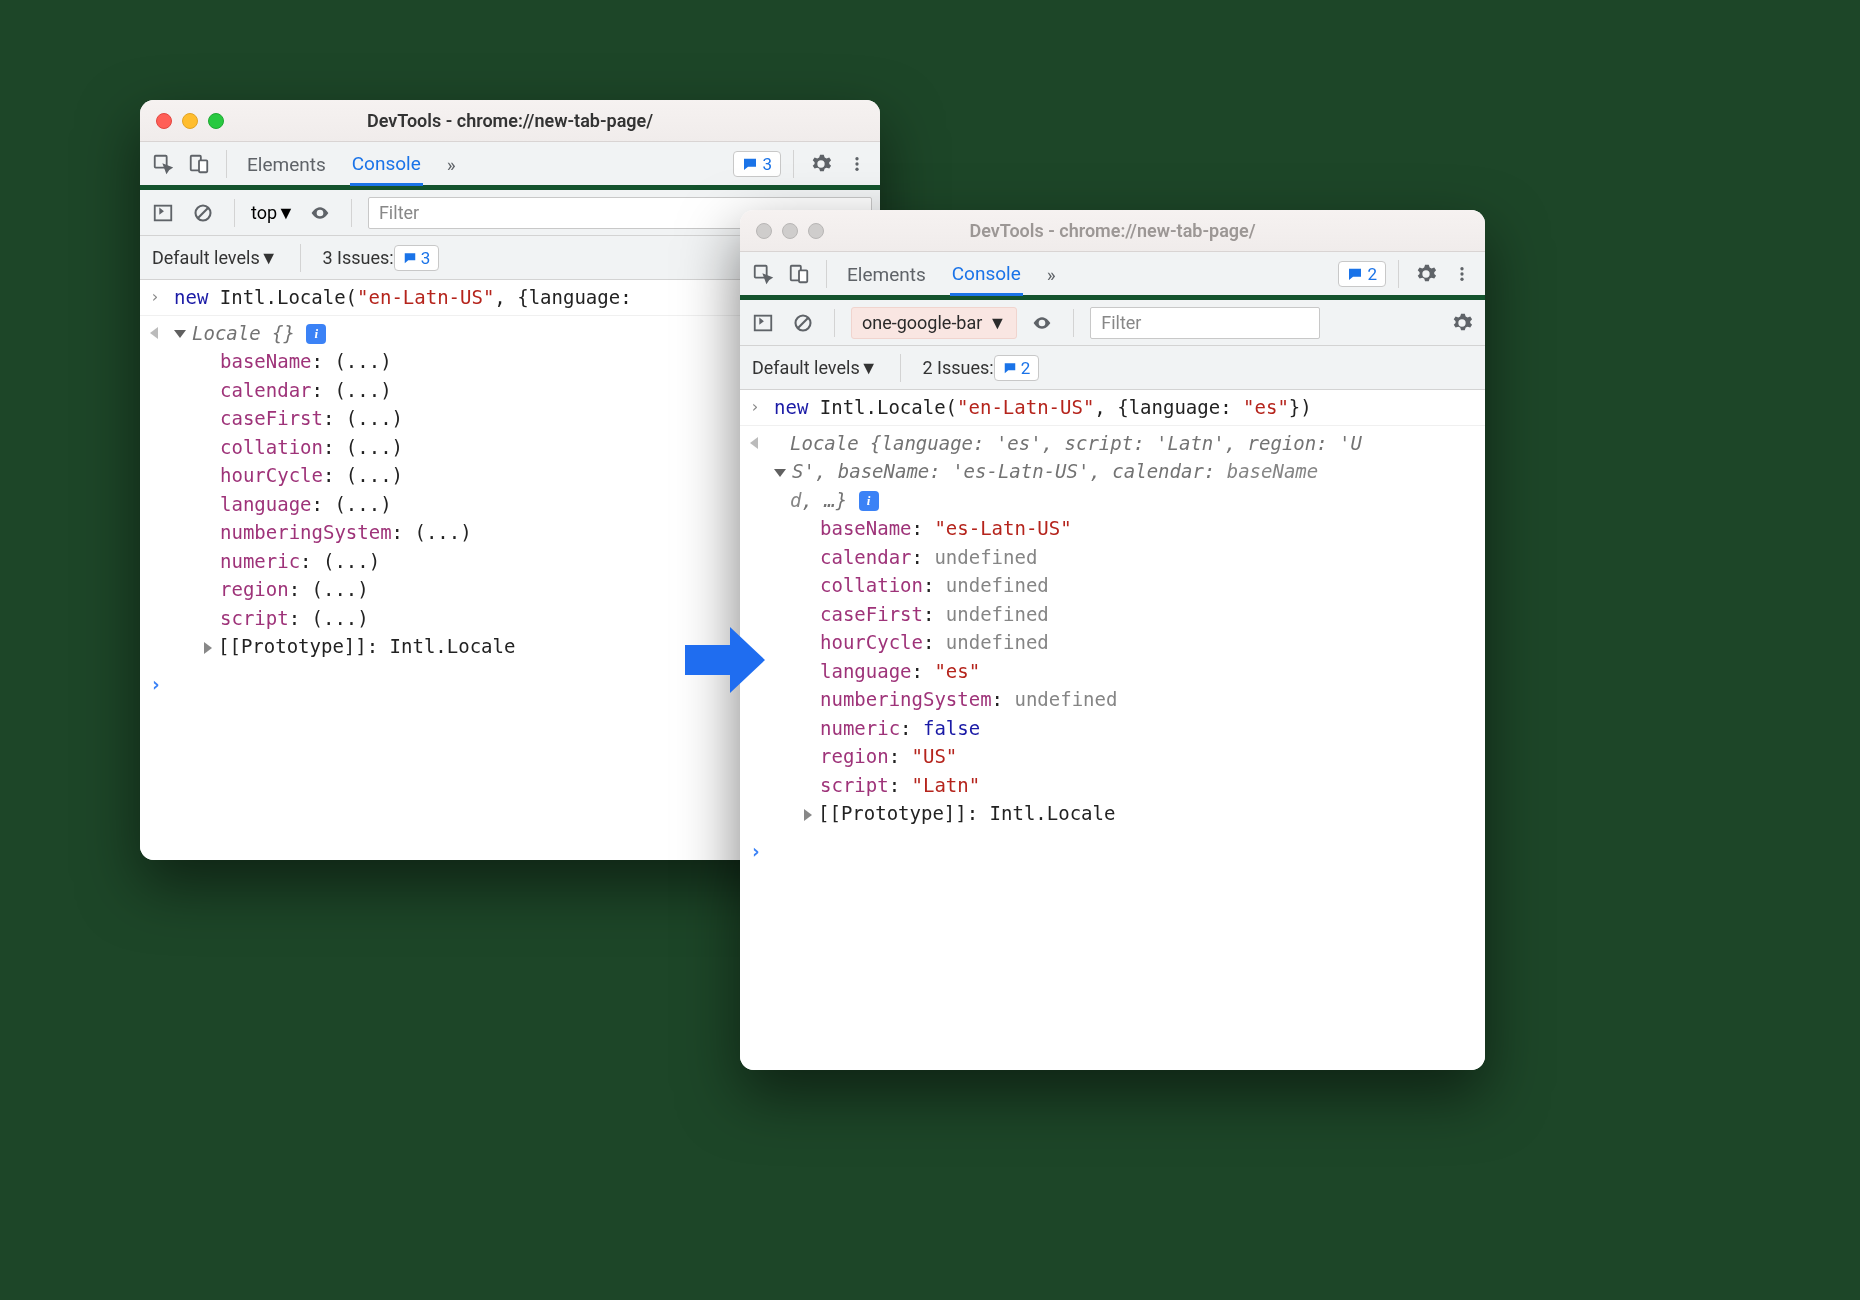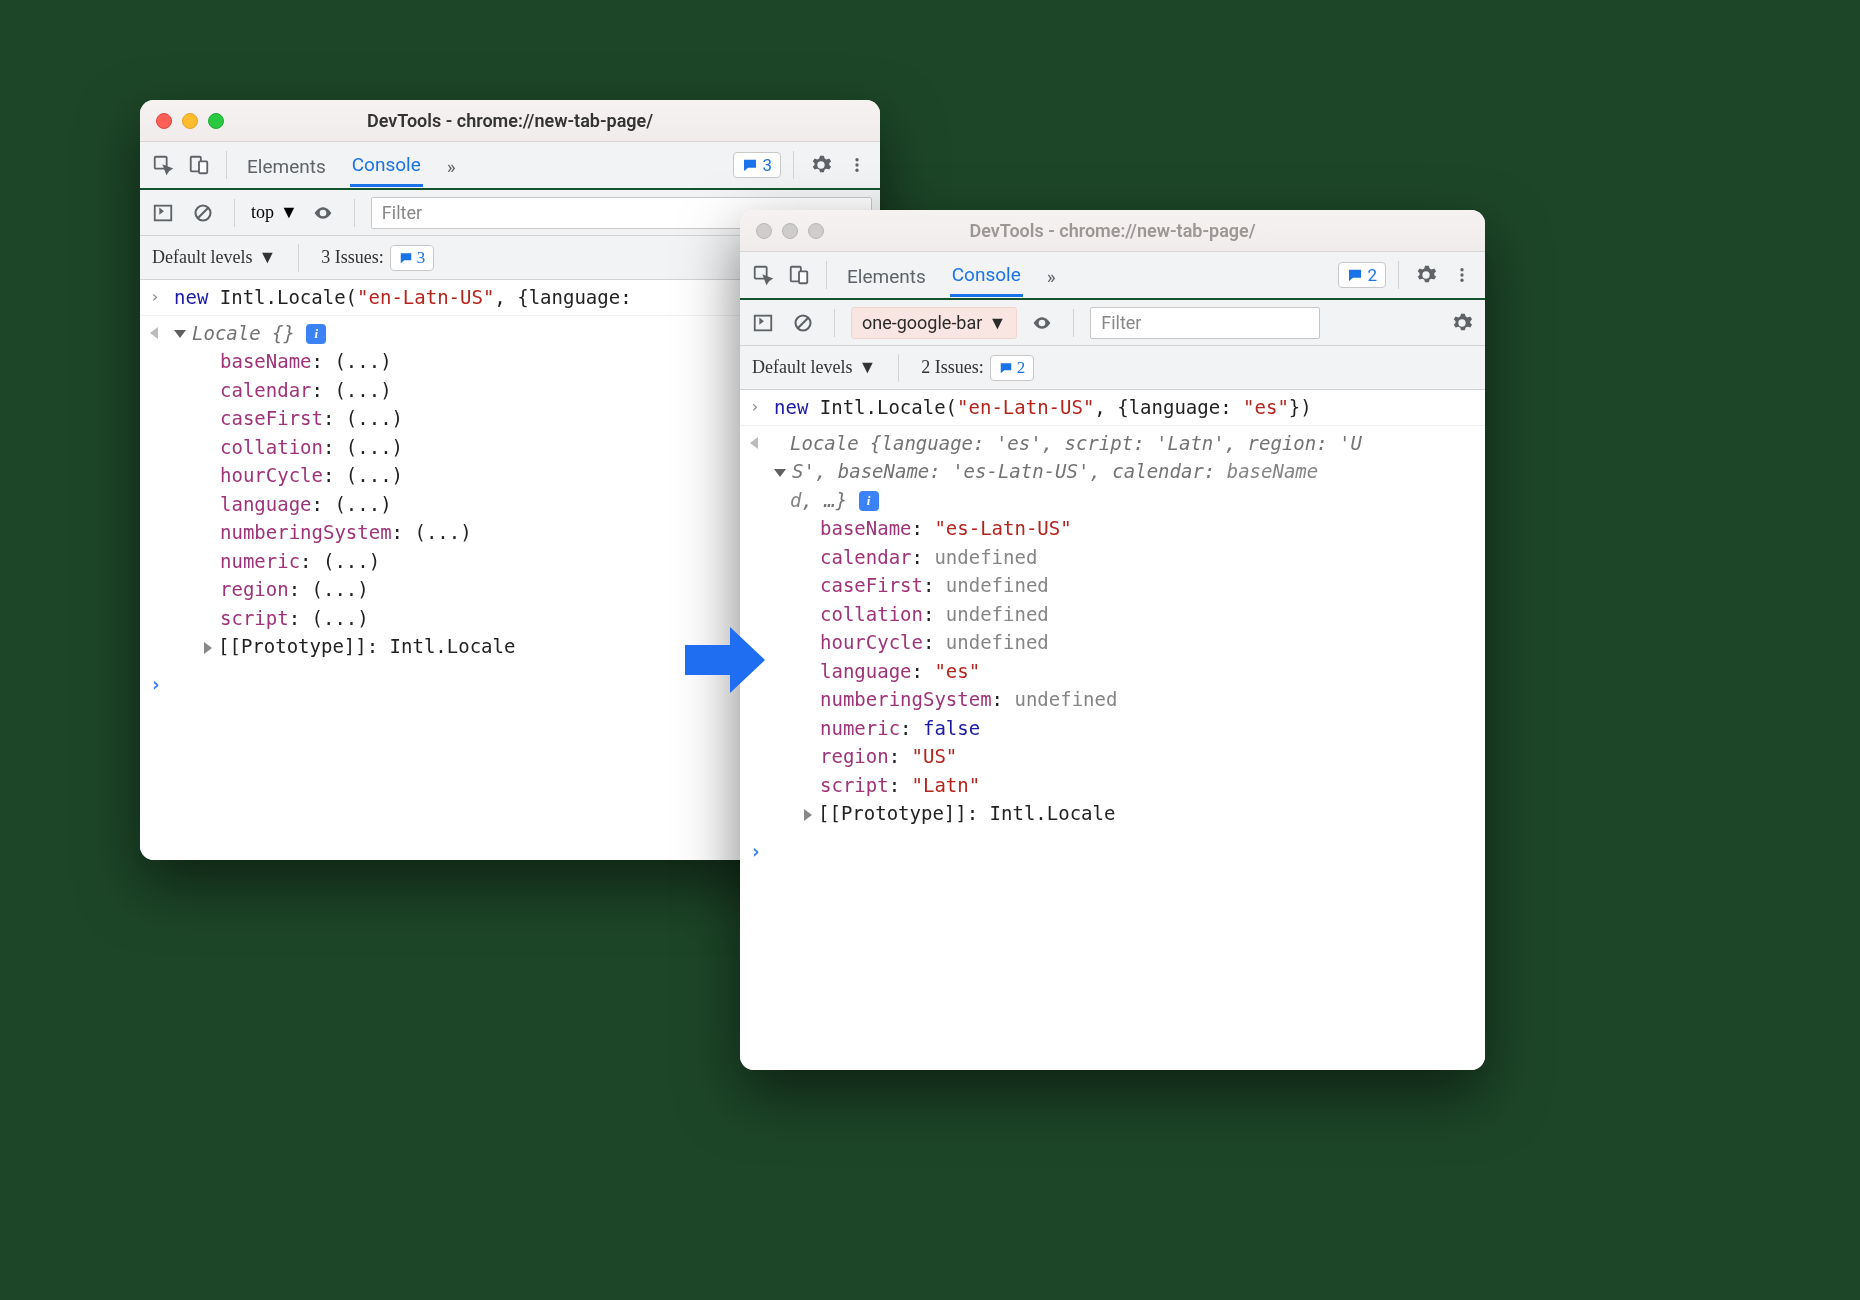--- a/index.html
+++ b/index.html
@@ -36,41 +36,41 @@
   .lights { display: flex; gap: 10px; padding-left: 16px; }
   .light { width: 16px; height: 16px; border-radius: 50%; }
   .light.red { background:#ff5f57; border:1px solid #e24640;}
   .light.yellow { background:#ffbd2e; border:1px solid #e1a325;}
   .light.green { background:#28c940; border:1px solid #1fa833;}
   .light.grey { background:#cfcdcc; border:1px solid #b8b6b5;}
   .title { position:absolute; left:0; right:0; text-align:center; font-weight:600; color:#333; font-size:18px; pointer-events:none;}
   .titlebar.inactive .title { color:#9c9795; }
   .toolbar {
     display:flex; align-items:center; height:48px;
-    border-bottom:2px solid #14532d; background:#f1f3f4;
+    border-bottom:5px solid #14532d; background:#f1f3f4;
     padding: 0 8px; gap:6px;
   }
   .tb-icon { width:30px; height:30px; display:flex;align-items:center;justify-content:center; color:#5f6368; }
   .sep { width:1px; height:28px; background:#d3d3d3; margin:0 6px;}
   .tabs { display:flex; gap:22px; align-items:center; font-size:19px; color:#5f6368; padding-left:6px;}
   .tab { padding: 10px 2px 8px; }
   .tab.active { color:#1a73e8; border-bottom: 3px solid #1a73e8; font-weight:400;}
   .badge { display:flex; align-items:center; gap:4px; border:1px solid #c8c8c8; border-radius:4px; padding:2px 8px; color:#1a73e8; background:#fff; font-size:17px;}
   .filterbar {
     display:flex; align-items:center; height:46px; background:#f1f3f4;
     border-bottom:1px solid #d3d3d3; padding:0 8px; gap:10px;
   }
   .pill-input { background:#fff; border:1px solid #c8c8c8; height:32px; display:flex; align-items:center; padding:0 10px; color:#888; border-radius:2px; flex:0 0 auto; min-width:90px;}
   .pill-input.wide { flex:1; }
   .ctx-select { background:#f9e6e2; border:1px solid #f0d4ce; padding:4px 10px; border-radius:3px; color:#2b2b2b; display:flex; align-items:center; gap:6px;}
   .levelsbar {
     display:flex; align-items:center; height:44px; background:#f1f3f4;
     border-bottom:1px solid #d3d3d3; padding:0 12px; gap:16px; color:#333;text-align:right;
   }
-  .lvl { display:flex; align-items:center; gap:6px;font-family:Liberation Serif, serif;}
+  .lvl { display:flex; align-items:center; }
   .console-body { flex:1; background:#fff; overflow:hidden; font-size:19px; line-height:1.5;}
   .row { display:flex; padding: 3px 6px 3px 10px; border-bottom:1px solid #f0f0f0;}
   .row .gutter { width:24px; color:#888; font-size:16px; flex-shrink:0; padding-top:2px;}
   .row .content { flex:1; }
   .kw { color:#1a1aa6; }
   .cn { color:#222; }
   .str { color:#b5241c; }
   .prop { color:#9e3379; }
   .italic { font-style:italic; color:#737373;}
   .undef { color:#858585; }
@@ -350,22 +350,22 @@
         <div style="padding-left:0;">
           <span class="caret down"></span><span class="italic str">S'</span><span class="italic">, baseName: </span><span class="italic str">'es-Latn-US'</span><span class="italic">, calendar: </span><span class="italic undef">baseName</span>
         </div>
         <div style="padding-left:16px;">
           <span class="italic undef">d</span><span class="italic">, …}</span>
           <span class="info-badge">i</span>
         </div>
         <div id="right-props">
             <div class="tree-line"><span class="prop">baseName</span><span class="cn">: </span><span class="str">"es-Latn-US"</span></div>
             <div class="tree-line"><span class="prop">calendar</span><span class="cn">: </span><span class="undef">undefined</span></div>
+            <div class="tree-line"><span class="prop">collation</span><span class="cn">: </span><span class="undef">undefined</span></div>
             <div class="tree-line"><span class="prop">caseFirst</span><span class="cn">: </span><span class="undef">undefined</span></div>
-            <div class="tree-line"><span class="prop">collation</span><span class="cn">: </span><span class="undef">undefined</span></div>
             <div class="tree-line"><span class="prop">hourCycle</span><span class="cn">: </span><span class="undef">undefined</span></div>
             <div class="tree-line"><span class="prop">language</span><span class="cn">: </span><span class="str">"es"</span></div>
             <div class="tree-line"><span class="prop">numberingSystem</span><span class="cn">: </span><span class="undef">undefined</span></div>
             <div class="tree-line"><span class="prop">numeric</span><span class="cn">: </span><span class="boolv">false</span></div>
             <div class="tree-line"><span class="prop">region</span><span class="cn">: </span><span class="str">"US"</span></div>
             <div class="tree-line"><span class="prop">script</span><span class="cn">: </span><span class="str">"Latn"</span></div>
           </div>
         <div class="tree-line lv1">
           <span class="caret right"></span><span class="cn">[[Prototype]]</span><span class="cn">: </span><span class="cn">Intl.Locale</span>
         </div>

